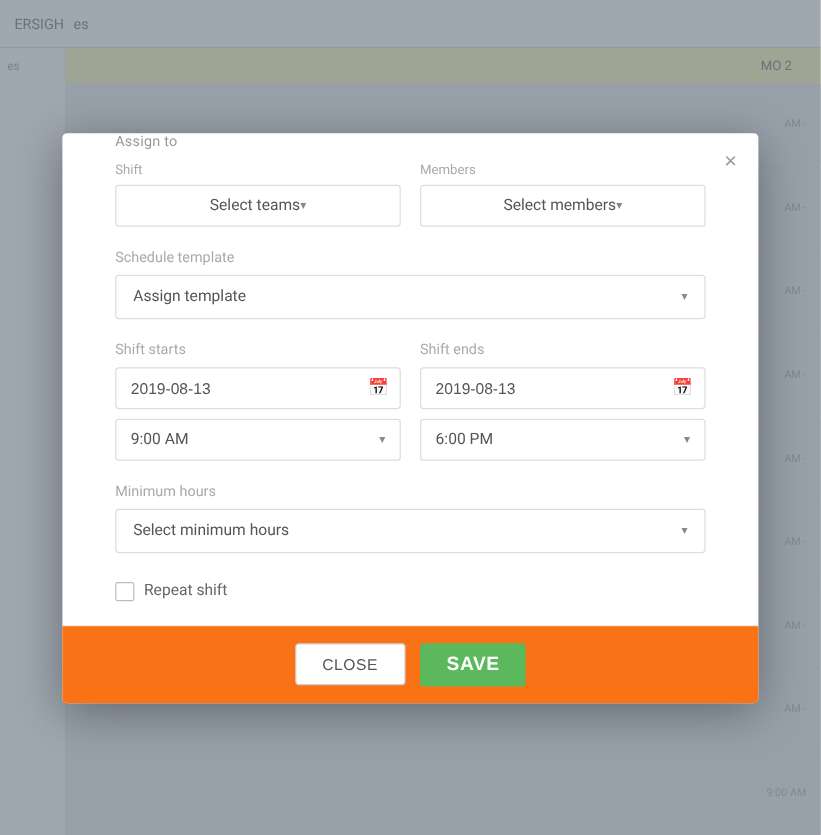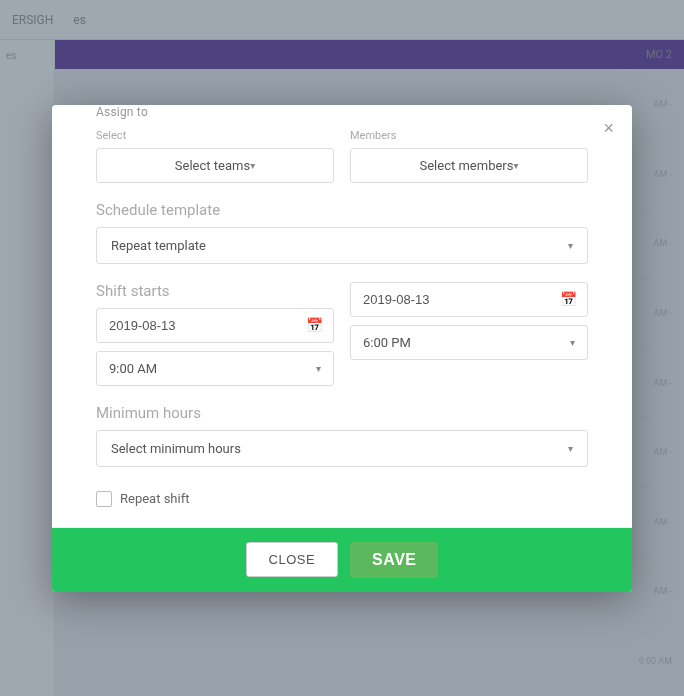--- a/index.html
+++ b/index.html
@@ -25,21 +25,21 @@
       flex-direction: column;
     }
 
     .bg-header {
       background: #fff;
       height: 40px;
       border-bottom: 1px solid #ddd;
       display: flex;
       align-items: center;
       padding: 0 12px;
-      gap: 20px;
+      gap: 8px;
     }
 
     .bg-sidebar-label {
       color: #888;
       font-size: 12px;
     }
 
     .bg-content {
       display: flex;
       flex: 1;
@@ -61,27 +61,27 @@
       padding: 2px 6px;
     }
 
     .bg-main {
       flex: 1;
       display: flex;
       flex-direction: column;
     }
 
     .bg-col-header {
-      background: #4c1d95;
+      background: #fef9c3;
       height: 30px;
       border-bottom: 1px solid #eee;
       display: flex;
       align-items: center;
       justify-content: flex-end;
-      padding-right: 12px;
+      padding-right: 24px;
       font-size: 11px;
       color: #888;
     }
 
     .bg-rows {
       flex: 1;
       display: flex;
       flex-direction: column;
     }
 
@@ -201,21 +201,21 @@
     .chevron-down {
       font-size: 10px;
       color: #888;
     }
 
     .section-gap {
       margin-top: 18px;
     }
 
     .section-label {
-      font-size: 15px;
+      font-size: 12px;
       color: #aaa;
       margin-bottom: 8px;
       display: block;
     }
 
     .full-select {
       width: 100%;
       border: 1px solid #ddd;
       border-radius: 3px;
       padding: 10px 14px;
@@ -297,21 +297,21 @@
       flex-shrink: 0;
     }
 
     .modal-footer {
       border-top: 1px solid #eee;
       padding: 14px 32px;
       display: flex;
       align-items: center;
       justify-content: center;
       gap: 12px;
-      background: #22c55e;
+      background: #f97316;
       border-radius: 0 0 4px 4px;
     }
 
     .btn-close {
       background: #fff;
       border: 1px solid #ccc;
       border-radius: 3px;
       padding: 9px 22px;
       font-size: 13px;
       color: #555;
@@ -384,21 +384,21 @@
     <button class="modal-close-btn">×</button>
 
 
     <div class="modal-body">
 
       <div>
         <div class="assign-section-label">Assign to</div>
         <div class="two-col">
 
           <div class="col-half">
-            <span class="field-label">Select</span>
+            <span class="field-label">Shift</span>
             <div class="select-box">
               <div class="select-box-inner">
                 <span>Select teams</span>
                 <span class="chevron-down">▾</span>
               </div>
             </div>
           </div>
 
           <div class="col-half">
             <span class="field-label">Members</span>
@@ -408,40 +408,41 @@
                 <span class="chevron-down">▾</span>
               </div>
             </div>
           </div>
         </div>
       </div>
 
       <div class="section-gap">
         <span class="section-label">Schedule template</span>
         <div class="full-select">
-          <span>Repeat template</span>
+          <span>Assign template</span>
           <span class="chevron-down">▾</span>
         </div>
       </div>
 
       <div class="section-gap two-col">
 
         <div class="col-half">
           <span class="section-label">Shift starts</span>
           <div class="date-input-wrap">
             <input class="date-input" type="text" value="2019-08-13" style="">
             <span class="calendar-icon">📅</span>
           </div>
           <div class="time-select">
             <span>9:00 AM</span>
             <span class="chevron-down">▾</span>
           </div>
         </div>
 
         <div class="col-half">
+          <span class="section-label">Shift ends</span>
           <div class="date-input-wrap">
             <input class="date-input" type="text" value="2019-08-13" style="">
             <span class="calendar-icon">📅</span>
           </div>
           <div class="time-select">
             <span>6:00 PM</span>
             <span class="chevron-down">▾</span>
           </div>
         </div>
       </div>

